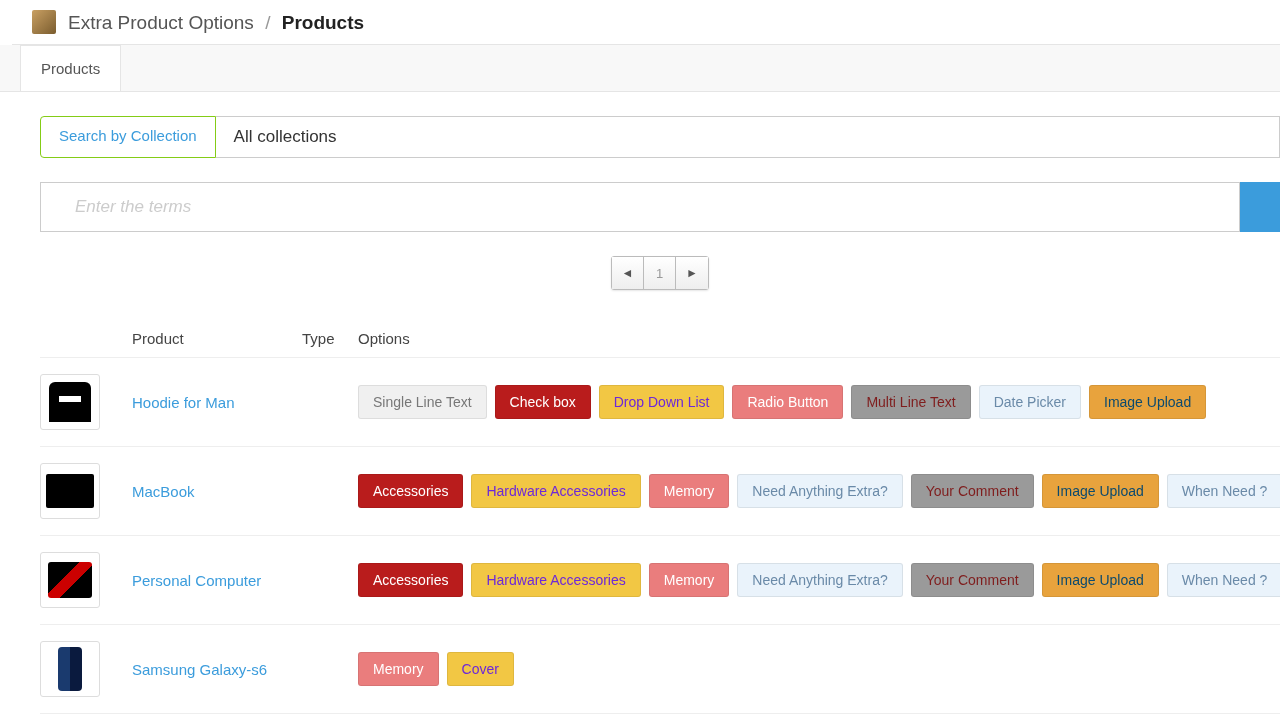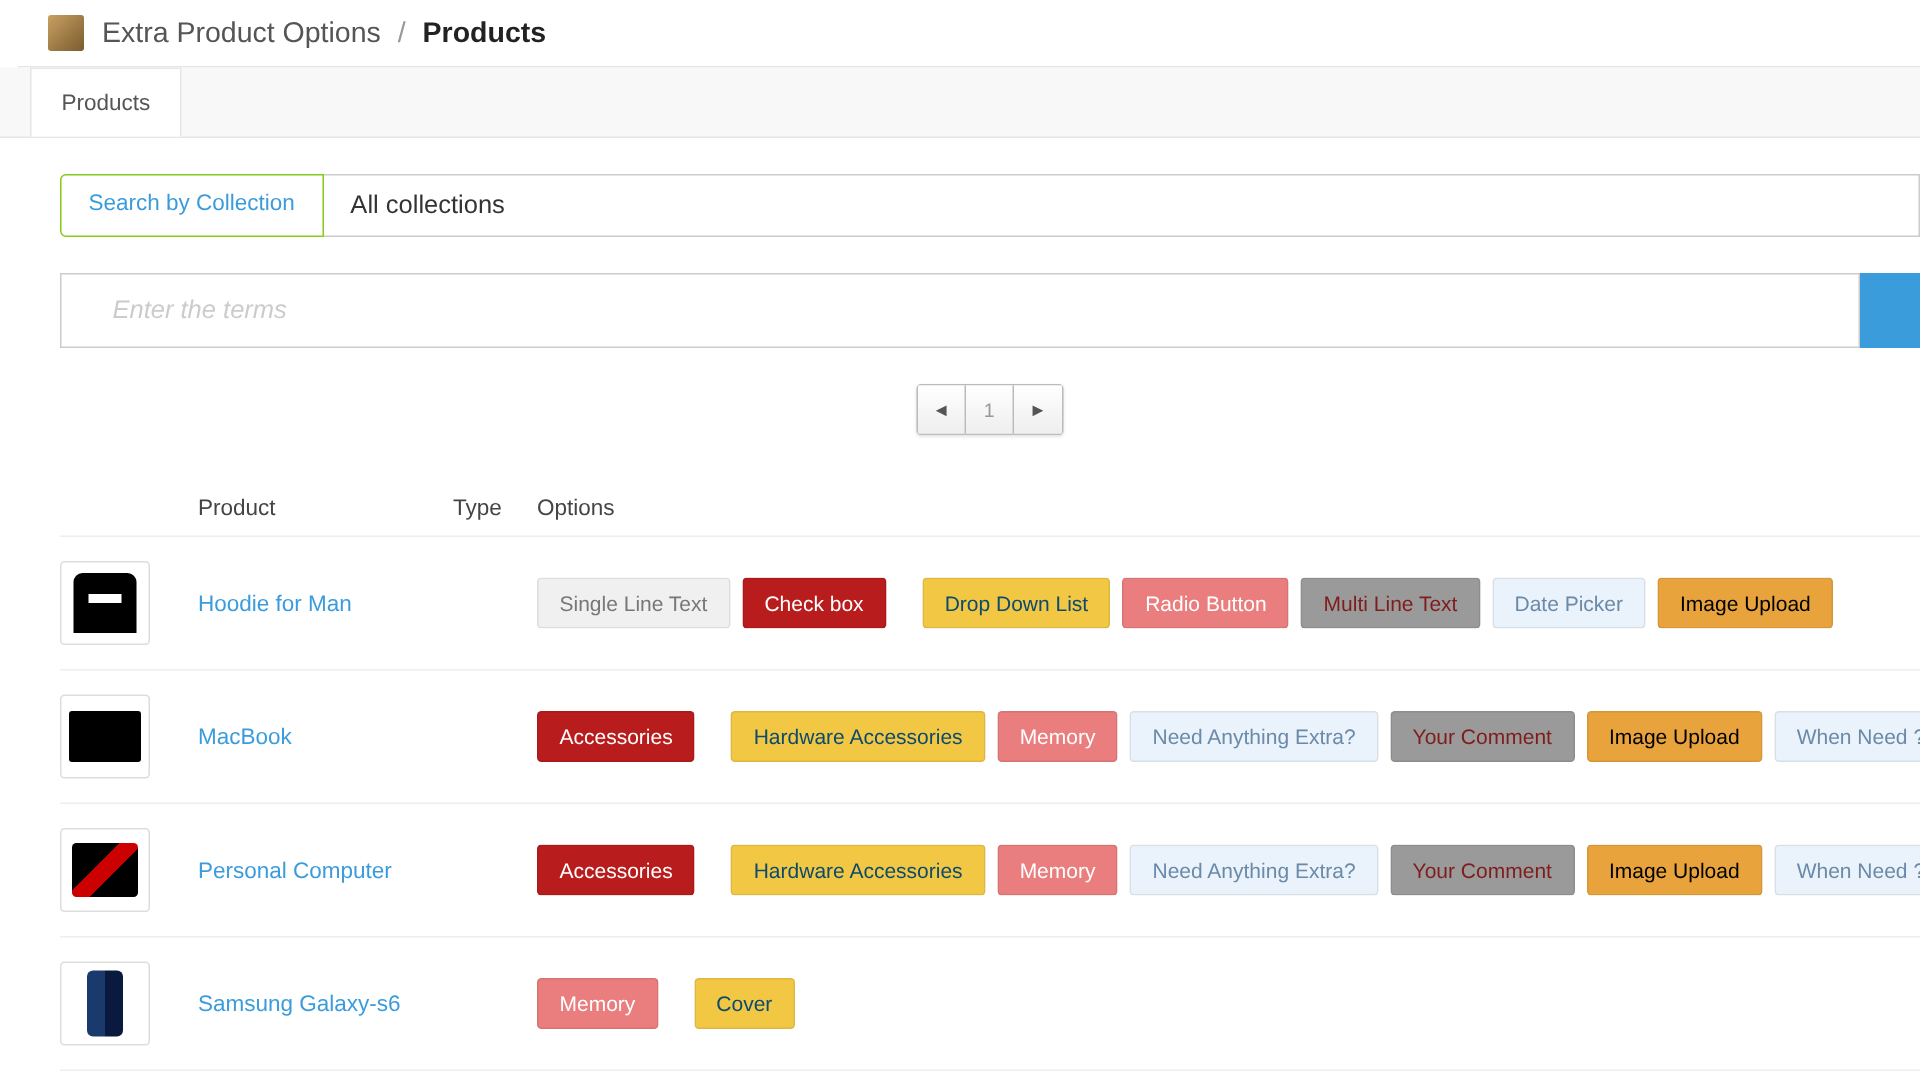--- a/index.html
+++ b/index.html
@@ -46,25 +46,25 @@
 .thumb-pc { width: 44px; height: 36px; background: linear-gradient(135deg, #000 40%, #c00 40%, #c00 60%, #000 60%); border-radius: 3px; }
 .thumb-phone { width: 24px; height: 44px; background: linear-gradient(90deg, #1a3a6e 50%, #0a1a3e 50%); border-radius: 4px; }
 
 .p-name { width: 170px; color: #3b9cdc; font-size: 15px; cursor: pointer; }
 .p-type { width: 56px; }
 .p-options { flex: 1; display: flex; flex-wrap: nowrap; gap: 8px; overflow: hidden; }
 
 .badge { display: inline-block; padding: 8px 14px; border-radius: 3px; border: 1px solid rgba(0,0,0,0.08); font-size: 14px; color: #fff; white-space: nowrap; cursor: pointer; }
 .b-gray-light { background: #f0f0f0; color: #777; }
 .b-green { background: #b91c1c; color: #fff; }
-.b-yellow { background: #f2c744; color: #0c4a6e; margin-left: 16px; }
+.b-yellow { background: #f2c744; color: #6d28d9; }
 .b-red { background: #ea7d7d; color: #fff; }
 .b-darkgray { background: #9a9a9a; color: #7f1d1d; }
 .b-paleblue { background: #eaf3fb; color: #6a8aa8; }
-.b-orange { background: #e8a33d; color: #000000; }
+.b-orange { background: #e8a33d; color: #0c4a6e; }
 </style>
 </head>
 <body>
 
 <div class="header">
   <span class="logo"></span>
   <span class="breadcrumb">
     <span>Extra Product Options</span>
     <span class="sep">/</span>
     <span class="current">Products</span>

